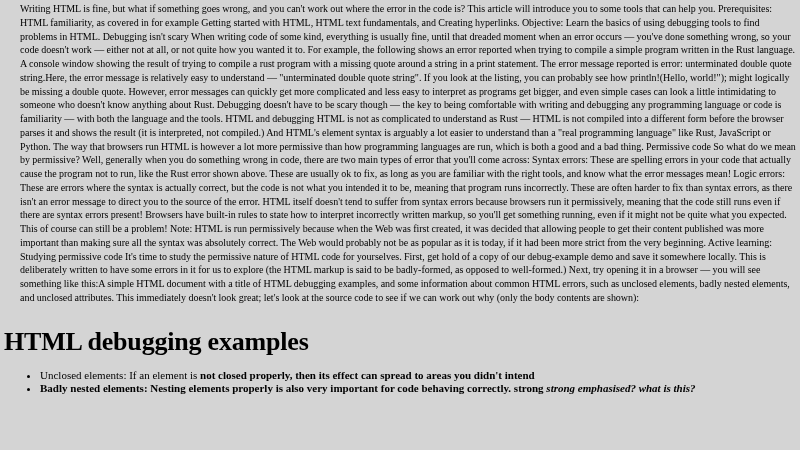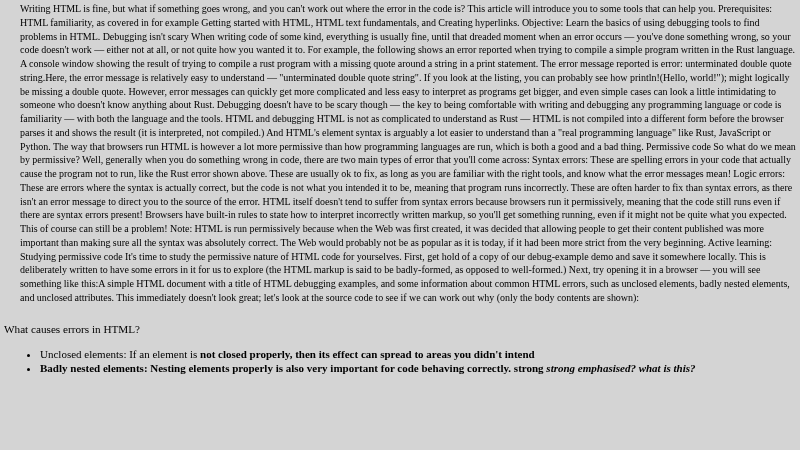--- a/index.html
+++ b/index.html
@@ -61,22 +61,22 @@
   i, em { font-style: italic; }
   .plain { font-weight: normal; }
 </style>
 </head>
 <body style="background: rgb(212, 212, 212);">
 
 <div class="page">
 
   <p class="intro">Writing HTML is fine, but what if something goes wrong, and you can't work out where the error in the code is? This article will introduce you to some tools that can help you. Prerequisites: HTML familiarity, as covered in for example Getting started with HTML, HTML text fundamentals, and Creating hyperlinks. Objective: Learn the basics of using debugging tools to find problems in HTML. Debugging isn't scary When writing code of some kind, everything is usually fine, until that dreaded moment when an error occurs — you've done something wrong, so your code doesn't work — either not at all, or not quite how you wanted it to. For example, the following shows an error reported when trying to compile a simple program written in the Rust language. A console window showing the result of trying to compile a rust program with a missing quote around a string in a print statement. The error message reported is error: unterminated double quote string.Here, the error message is relatively easy to understand — "unterminated double quote string". If you look at the listing, you can probably see how println!(Hello, world!"); might logically be missing a double quote. However, error messages can quickly get more complicated and less easy to interpret as programs get bigger, and even simple cases can look a little intimidating to someone who doesn't know anything about Rust. Debugging doesn't have to be scary though — the key to being comfortable with writing and debugging any programming language or code is familiarity — with both the language and the tools. HTML and debugging HTML is not as complicated to understand as Rust — HTML is not compiled into a different form before the browser parses it and shows the result (it is interpreted, not compiled.) And HTML's element syntax is arguably a lot easier to understand than a "real programming language" like Rust, JavaScript or Python. The way that browsers run HTML is however a lot more permissive than how programming languages are run, which is both a good and a bad thing. Permissive code So what do we mean by permissive? Well, generally when you do something wrong in code, there are two main types of error that you'll come across: Syntax errors: These are spelling errors in your code that actually cause the program not to run, like the Rust error shown above. These are usually ok to fix, as long as you are familiar with the right tools, and know what the error messages mean! Logic errors: These are errors where the syntax is actually correct, but the code is not what you intended it to be, meaning that program runs incorrectly. These are often harder to fix than syntax errors, as there isn't an error message to direct you to the source of the error. HTML itself doesn't tend to suffer from syntax errors because browsers run it permissively, meaning that the code still runs even if there are syntax errors present! Browsers have built-in rules to state how to interpret incorrectly written markup, so you'll get something running, even if it might not be quite what you expected. This of course can still be a problem! Note: HTML is run permissively because when the Web was first created, it was decided that allowing people to get their content published was more important than making sure all the syntax was absolutely correct. The Web would probably not be as popular as it is today, if it had been more strict from the very beginning. Active learning: Studying permissive code It's time to study the permissive nature of HTML code for yourselves. First, get hold of a copy of our debug-example demo and save it somewhere locally. This is deliberately written to have some errors in it for us to explore (the HTML markup is said to be badly-formed, as opposed to well-formed.) Next, try opening it in a browser — you will see something like this:A simple HTML document with a title of HTML debugging examples, and some information about common HTML errors, such as unclosed elements, badly nested elements, and unclosed attributes. This immediately doesn't look great; let's look at the source code to see if we can work out why (only the body contents are shown):</p>
 
+  <h1 class="doc-title">HTML debugging examples</h1>
 
-  <p class="subq">What causes errors in HTML?</p>
 
   <ul class="errors">
 
     <li>
       <span class="plain">Unclosed elements:</span><span class="plain"> If an element is </span><b>not closed properly, then its effect can spread to areas you didn't intend</b>
     </li>
 
     <li>
       <b>Badly nested elements: Nesting elements properly is also very important for code behaving correctly. strong </b><b><i>strong emphasised? what is this?</i></b>
     </li>

